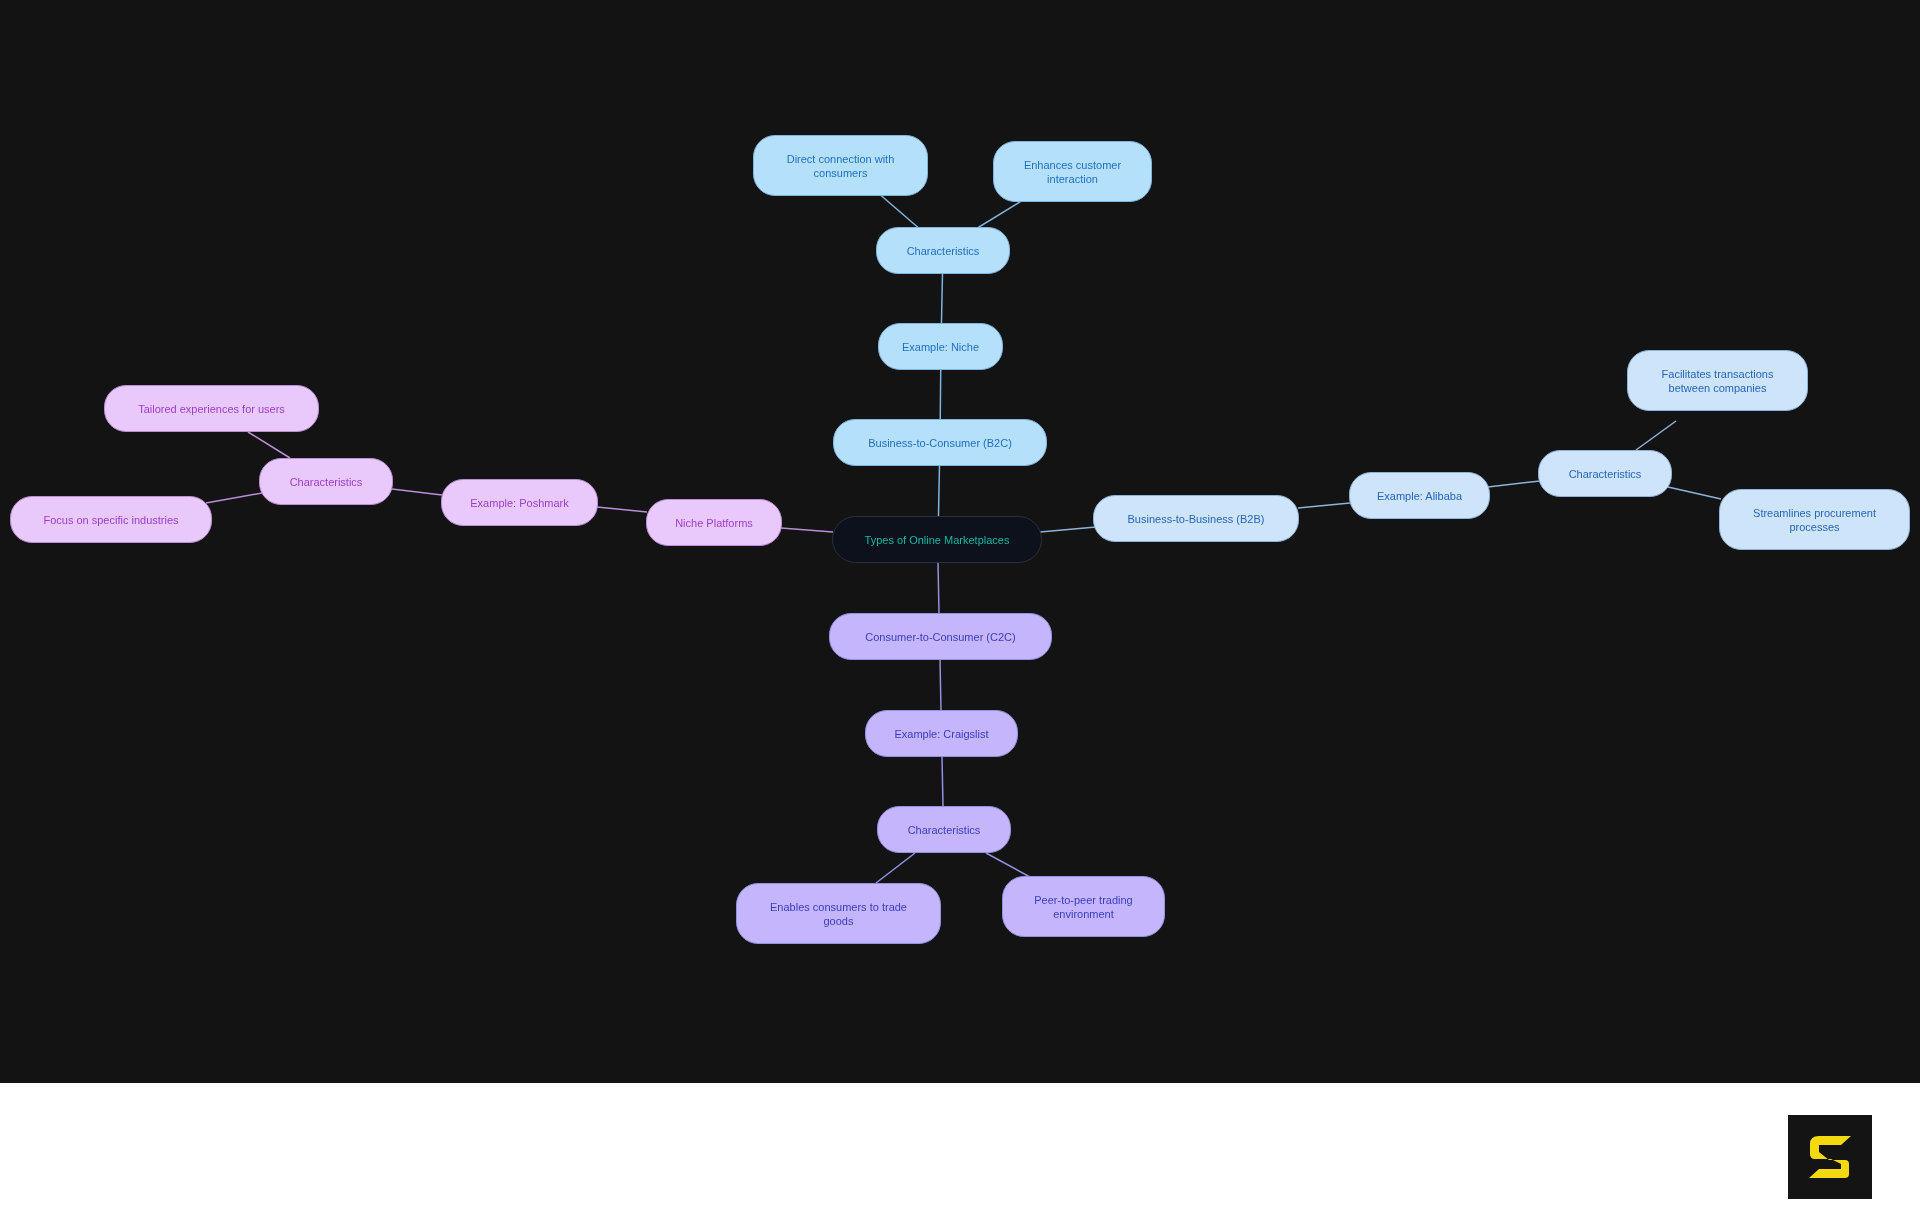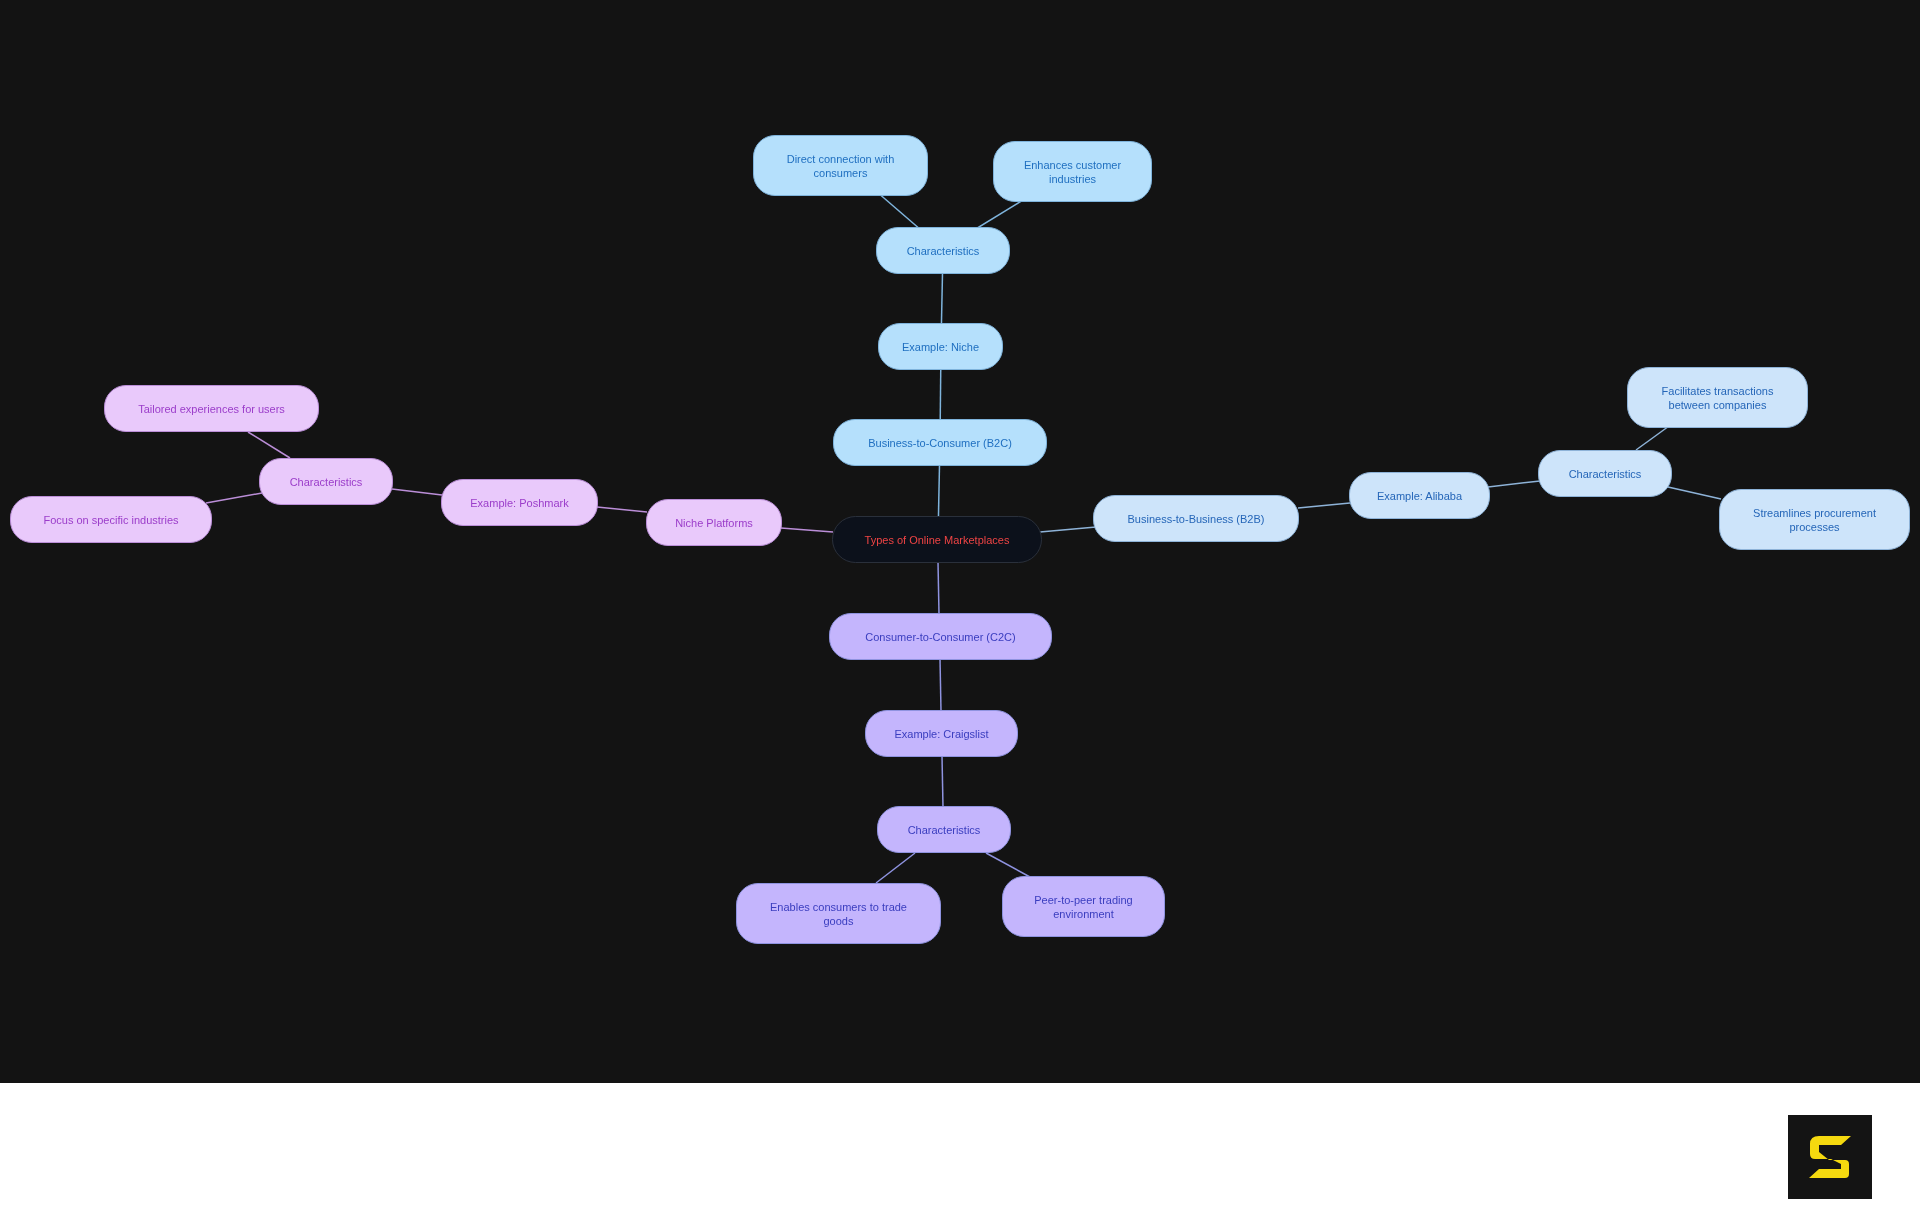--- a/index.html
+++ b/index.html
@@ -13,21 +13,21 @@
       background: #131313;
     }
     #edges { position: absolute; left: 0; top: 0; width: 1920px; height: 1083px; }
     .node {
       position: absolute; box-sizing: border-box;
       display: flex; align-items: center; justify-content: center; text-align: center;
       border-radius: 22px; border: 1.5px solid;
       font-size: 11px; line-height: 14px; padding: 0 10px;
       cursor: pointer;
     }
-    .node.root { background: #0c111b; border-color: #2a303b; color: #ef4444; border-radius: 24px; }
+    .node.root { background: #0c111b; border-color: #2a303b; color: #14b8a6; border-radius: 24px; }
     .node.b2c  { background: #b5e0fc; border-color: #7fb4dc; color: #1f6fc0; }
     .node.b2b  { background: #cde4fa; border-color: #8eb3d8; color: #2566b8; }
     .node.c2c  { background: #c4b5fd; border-color: #8f93e0; color: #3a3dbf; }
     .node.niche{ background: #e9c9fb; border-color: #bb8ed8; color: #9b3dca; }
     #footer { position: absolute; left: 0; top: 1083px; width: 1920px; height: 132px; background: #ffffff; }
     #logo {
       position: absolute; left: 1788px; top: 1115px; width: 84px; height: 84px;
       background: #141414; display: flex; align-items: center; justify-content: center;
     }
   </style>
@@ -61,26 +61,26 @@
     <line x1="290" y1="458" x2="248" y2="432" stroke="#bb8ed8" stroke-width="1.5"></line>
     <line x1="262" y1="493" x2="206" y2="503" stroke="#bb8ed8" stroke-width="1.5"></line>
   </svg>
 
   <div class="node root" style="left:832px; top:516px; width:210px; height:47px;">Types of Online Marketplaces</div>
 
   <div class="node b2c" style="left:833px; top:419px; width:214px; height:47px;text-align:center;">Business-to-Consumer (B2C)</div>
   <div class="node b2c" style="left:878px; top:323px; width:125px; height:47px;">Example: Niche</div>
   <div class="node b2c" style="left:876px; top:227px; width:134px; height:47px;">Characteristics</div>
   <div class="node b2c" style="left:753px; top:135px; width:175px; height:61px; padding:0 14px;">Direct connection with consumers</div>
-  <div class="node b2c" style="left:993px; top:141px; width:159px; height:61px; padding:0 14px;">Enhances customer industries</div>
+  <div class="node b2c" style="left:993px; top:141px; width:159px; height:61px; padding:0 14px;">Enhances customer interaction</div>
 
   <div class="node b2b" style="left:1093px; top:495px; width:206px; height:47px;">Business-to-Business (B2B)</div>
   <div class="node b2b" style="left:1349px; top:472px; width:141px; height:47px;">Example: Alibaba</div>
   <div class="node b2b" style="left:1538px; top:450px; width:134px; height:47px;">Characteristics</div>
-  <div class="node b2b" style="left:1627px; top:367px; width:181px; height:61px; padding:0 18px;">Facilitates transactions between companies</div>
+  <div class="node b2b" style="left:1627px; top:350px; width:181px; height:61px; padding:0 18px;">Facilitates transactions between companies</div>
   <div class="node b2b" style="left:1719px; top:489px; width:191px; height:61px; padding:0 14px;">Streamlines procurement processes</div>
 
   <div class="node c2c" style="left:829px; top:613px; width:223px; height:47px;">Consumer-to-Consumer (C2C)</div>
   <div class="node c2c" style="left:865px; top:710px; width:153px; height:47px;">Example: Craigslist</div>
   <div class="node c2c" style="left:877px; top:806px; width:134px; height:47px;">Characteristics</div>
   <div class="node c2c" style="left:736px; top:883px; width:205px; height:61px; padding:0 18px;">Enables consumers to trade goods</div>
   <div class="node c2c" style="left:1002px; top:876px; width:163px; height:61px; padding:12px 18px;">Peer-to-peer trading environment</div>
 
   <div class="node niche" style="left:646px; top:499px; width:136px; height:47px;">Niche Platforms</div>
   <div class="node niche" style="left:441px; top:479px; width:157px; height:47px;">Example: Poshmark</div>

